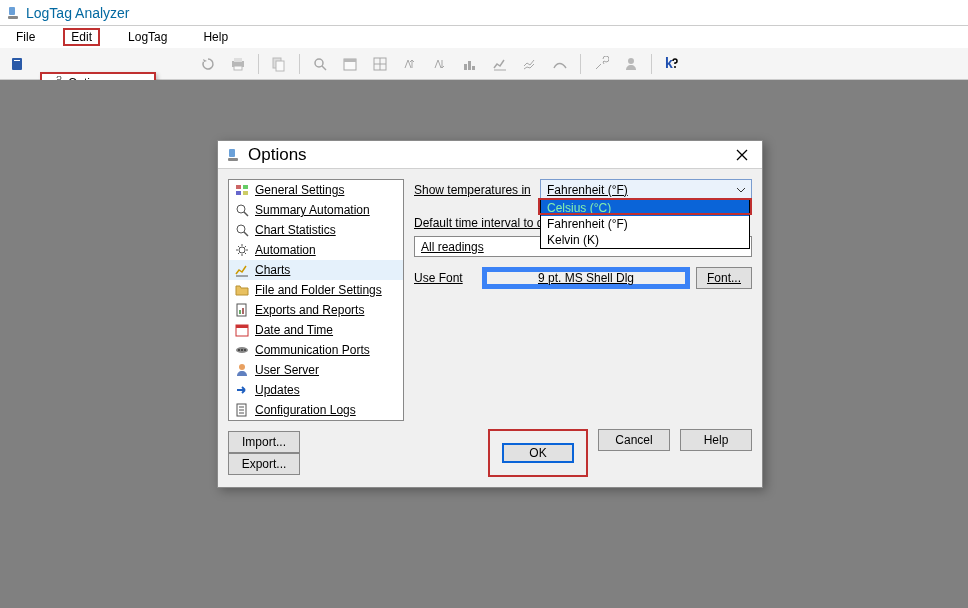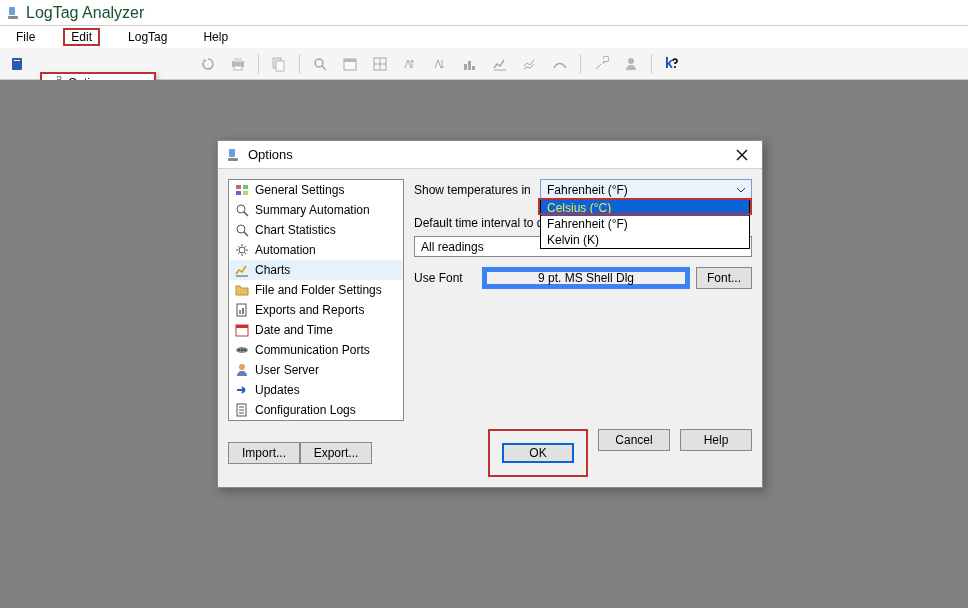--- a/index.html
+++ b/index.html
@@ -1,67 +1,67 @@
 <!DOCTYPE html>
 <html><head>
 <meta charset="utf-8">
 <style>
 * { box-sizing: border-box; margin: 0; padding: 0; }
 body { font-family: "Segoe UI", Tahoma, sans-serif; font-size: 12px; background: #fff; overflow: hidden; width: 968px; height: 608px; position: relative; }
 
 .titlebar { height: 26px; display: flex; align-items: center; padding-left: 6px; background: #fff; border-bottom: 1px solid #ccc; }
 .titlebar .app-icon { width: 14px; height: 14px; margin-right: 6px; }
-.titlebar .title { font-size: 16px; color: #14532d; }
+.titlebar .title { font-size: 14px; color: #0369a1; }
 
 .menubar { height: 22px; display: flex; align-items: center; padding-left: 8px; background: #fff; gap: 20px; }
 .menubar .menu-item { padding: 2px 8px; font-size: 12px; cursor: default; }
 .menubar .menu-item.highlight { border: 2px solid #c03030; padding: 0 6px; }
 
 .options-popup { position: absolute; left: 40px; top: 72px; width: 116px; height: 22px; border: 2px solid #c03030; background: #fff; display: flex; align-items: center; padding-left: 6px; box-shadow: 2px 2px 4px rgba(0,0,0,0.2); }
 .options-popup .opt-icon { width: 14px; height: 14px; margin-right: 6px; }
 
 .toolbar { height: 32px; display: flex; align-items: center; padding-left: 8px; gap: 10px; background: #f5f5f5; border-bottom: 1px solid #ccc; }
 .toolbar .tbtn { width: 20px; height: 20px; opacity: 0.55; display: flex; align-items: center; justify-content: center; }
 .toolbar .sep { width: 1px; height: 20px; background: #ccc; }
 .toolbar .spacer-left { width: 150px; }
 
 .workspace { position: absolute; top: 80px; bottom: 0; left: 0; right: 0; background: #808080; }
 
 .dialog { position: absolute; left: 217px; top: 140px; width: 546px; height: 348px; background: #f0f0f0; border: 1px solid #8a8a8a; box-shadow: 3px 3px 10px rgba(0,0,0,0.3); }
 .dialog-title { height: 28px; display: flex; align-items: center; padding: 0 8px; background: #fff; border-bottom: 1px solid #d0d0d0; }
 .dialog-title .dlg-icon { width: 14px; height: 14px; margin-right: 8px; }
-.dialog-title .dlg-title-text { flex: 1; font-size: 13px; }
+.dialog-title .dlg-title-text { flex: 1; font-size: 17px; }
 .dialog-close { width: 24px; height: 24px; display: flex; align-items: center; justify-content: center; cursor: default; font-size: 14px; }
 
-.dialog-body { display: flex; padding: 10px; gap: 10px; height: 262px; }
+.dialog-body { display: flex; padding: 10px; gap: 10px; height: 262px; text-decoration: underline; }
 
 .sidebar { width: 176px; border: 1px solid #888; background: #fff; overflow: auto; }
 .sidebar-item { display: flex; align-items: center; padding: 2px 6px; gap: 6px; font-size: 12px; cursor: default; line-height: 16px; }
 .sidebar-item .si-icon { width: 14px; height: 14px; flex-shrink: 0; }
 .sidebar-item.selected { background: #e5f1fb; }
 
 .form-area { flex: 1; position: relative; }
 .form-row { display: flex; align-items: center; margin-bottom: 6px; gap: 6px; font-size: 12px; }
 .form-label { width: 120px; font-size: 12px; }
 
 .combo { position: relative; height: 21px; border: 1px solid #7a9ccf; background: #eaf2fb; display: flex; align-items: center; padding: 0 18px 0 6px; font-size: 12px; }
 .combo.plain { border: 1px solid #888; background: #fff; }
 .combo .chev { position: absolute; right: 3px; top: 3px; width: 14px; height: 14px; display: flex; align-items: center; justify-content: center; }
 
 .dropdown-list { position: absolute; border: 1px solid #000; background: #fff; z-index: 10; border-top: none; }
 .dropdown-list .dd-row { padding: 1px 6px; font-size: 12px; cursor: default; line-height: 14px; }
-.dropdown-list .dd-row.sel { background: #0a64d8; color: #fde047; }
+.dropdown-list .dd-row.sel { background: #0a64d8; color: #86efac; }
 .dd-red-box { position: absolute; border: 2px solid #c03030; pointer-events: none; z-index: 11; }
 
 .font-display { flex:1; height: 22px; border: 5px solid #3b82f6; background: #f0f0f0; display: flex; align-items: center; justify-content: center; font-size: 12px; }
 .btn { height: 22px; border: 1px solid #888; background: #e1e1e1; padding: 0 10px; font-size: 12px; display: flex; align-items: center; justify-content: center; cursor: default; }
 .btn.wide { width: 72px; }
 
 .dialog-footer { position: absolute; bottom: 10px; left: 10px; right: 10px; display: flex; align-items: center; }
-.dialog-footer .left-btns { display: flex; gap: 0; }
+.dialog-footer .left-btns { display: flex; gap: 0; flex-direction: column; }
 .dialog-footer .right-btns { margin-left: auto; display: flex; gap: 10px; }
 .btn-ok-wrap { border: 2px solid #c03030; padding: 12px; }
 .btn-ok { border: 2px solid #0a64d8; width: 72px; height: 20px; background: #e1e1e1; display:flex; align-items:center; justify-content:center; }
 
 svg { display: block; }
 </style>
 </head>
 <body>
 
 <div class="titlebar">

